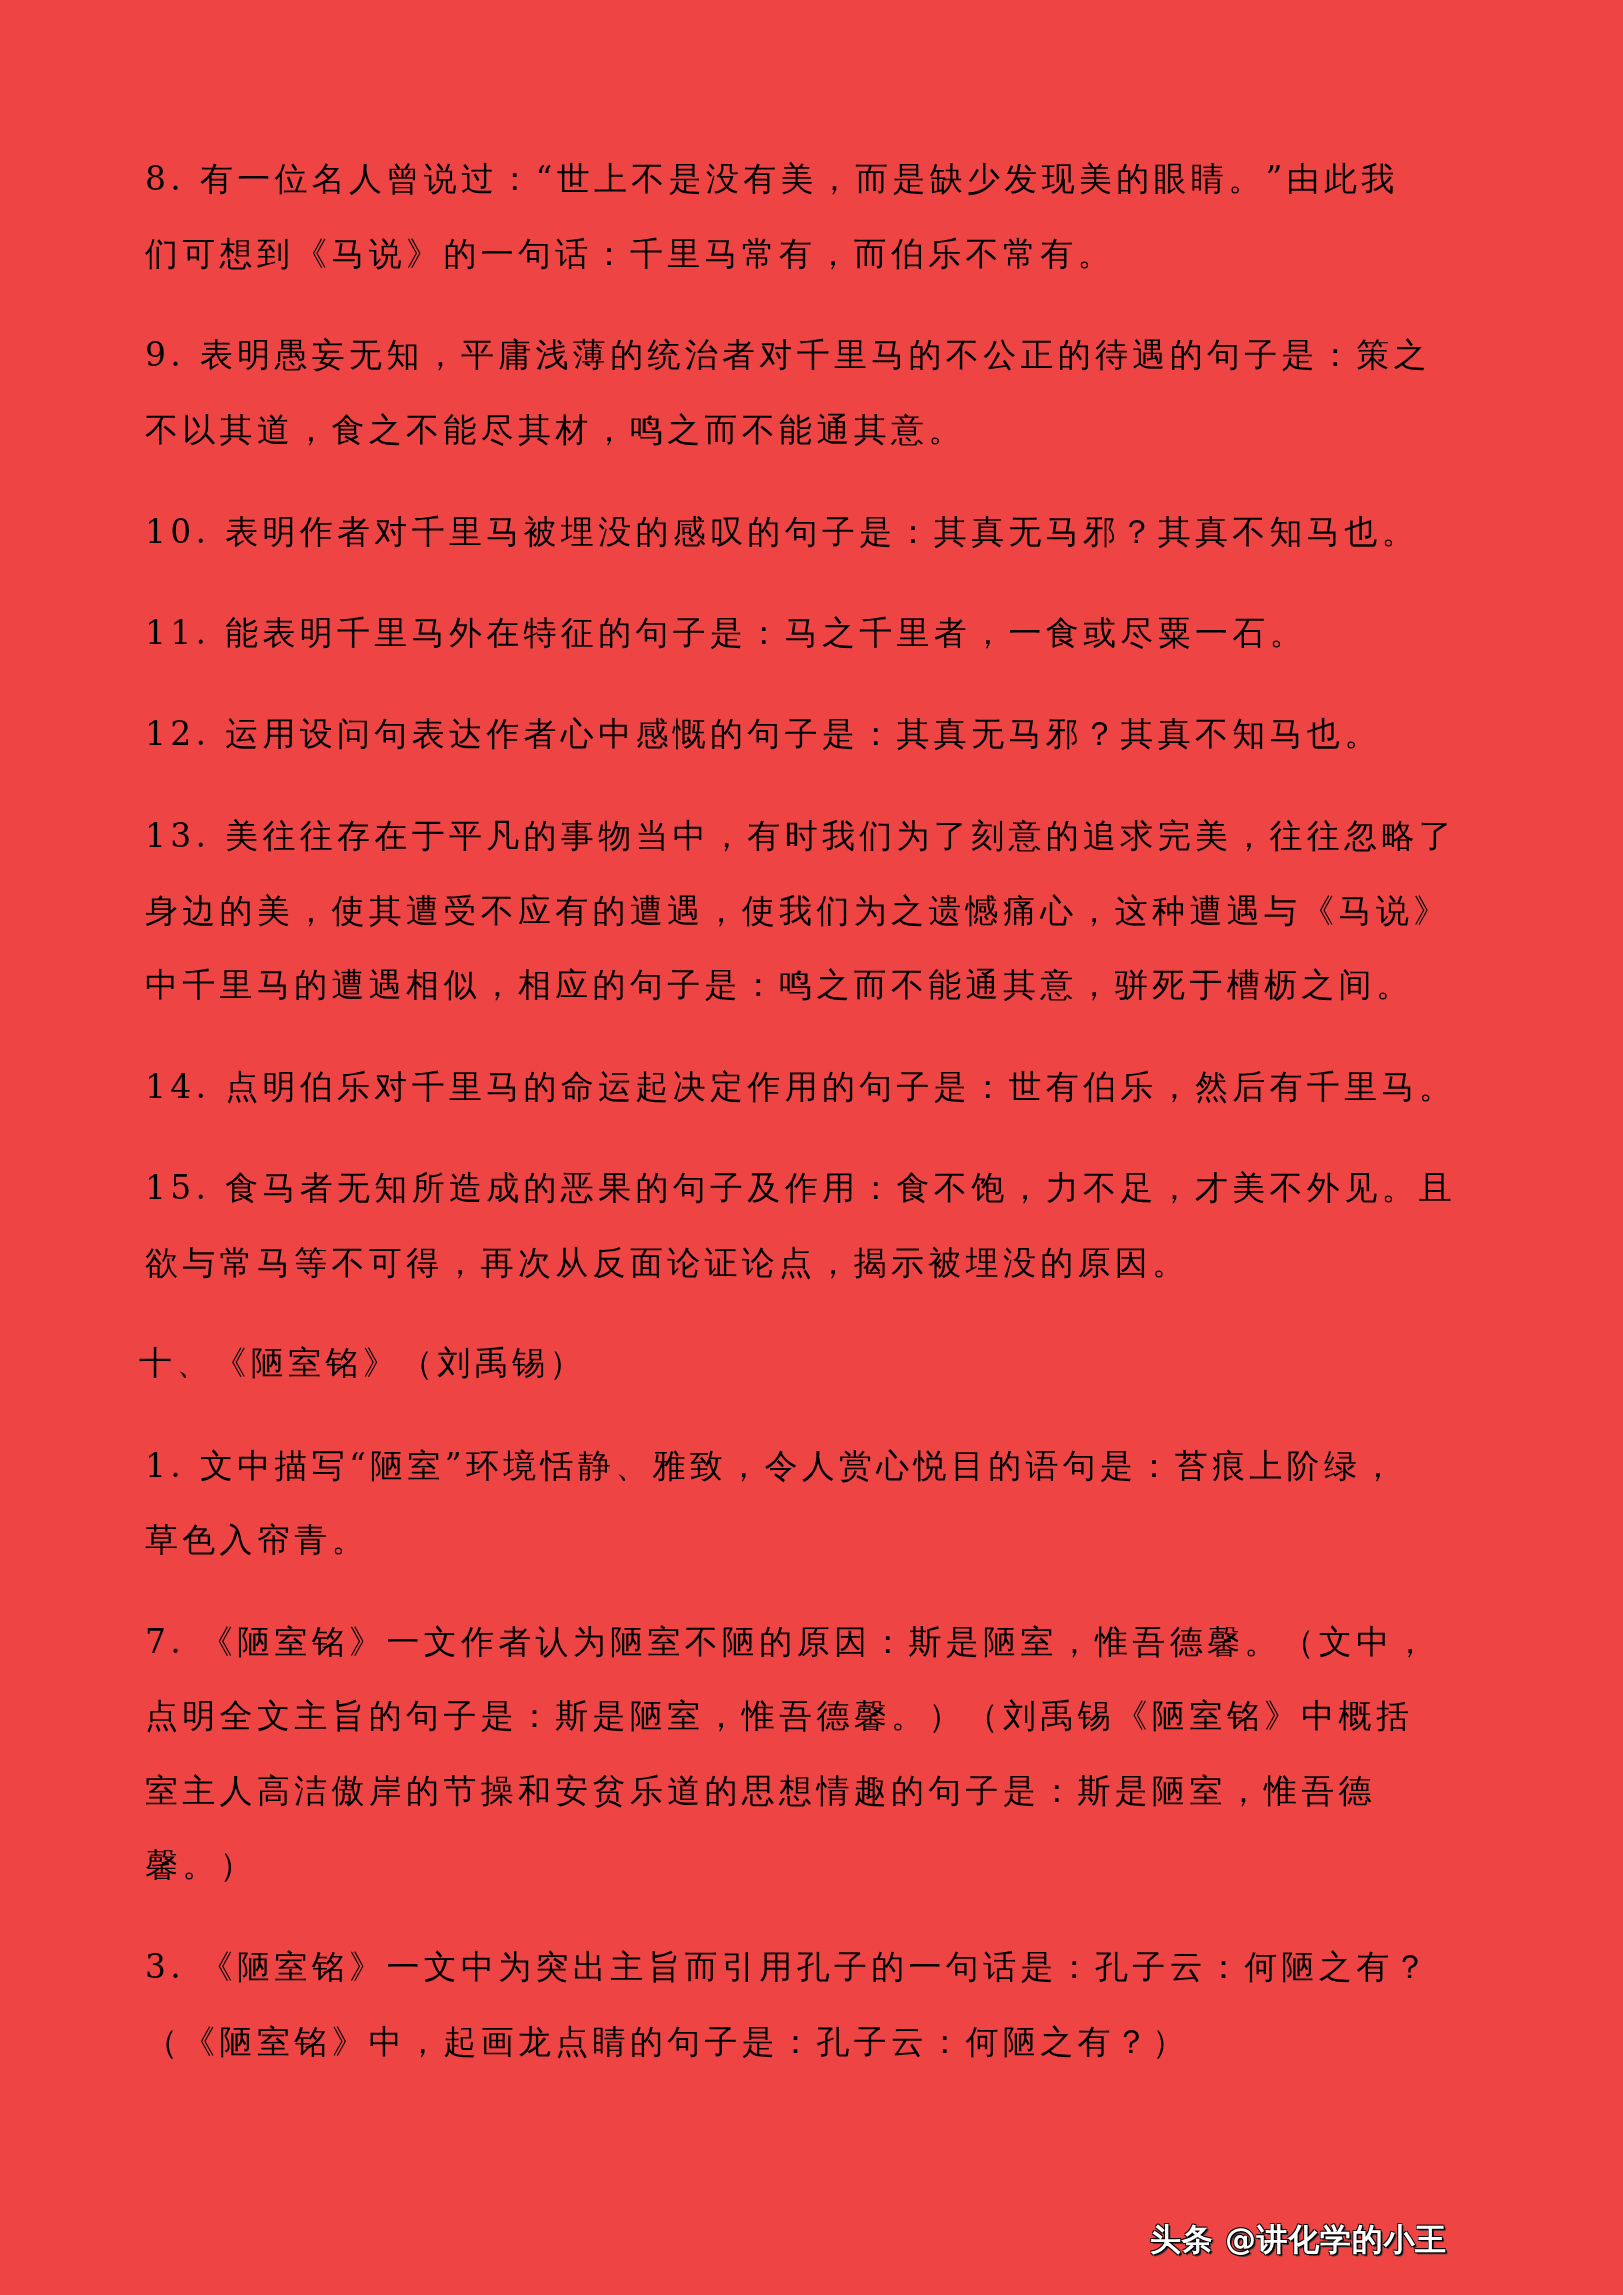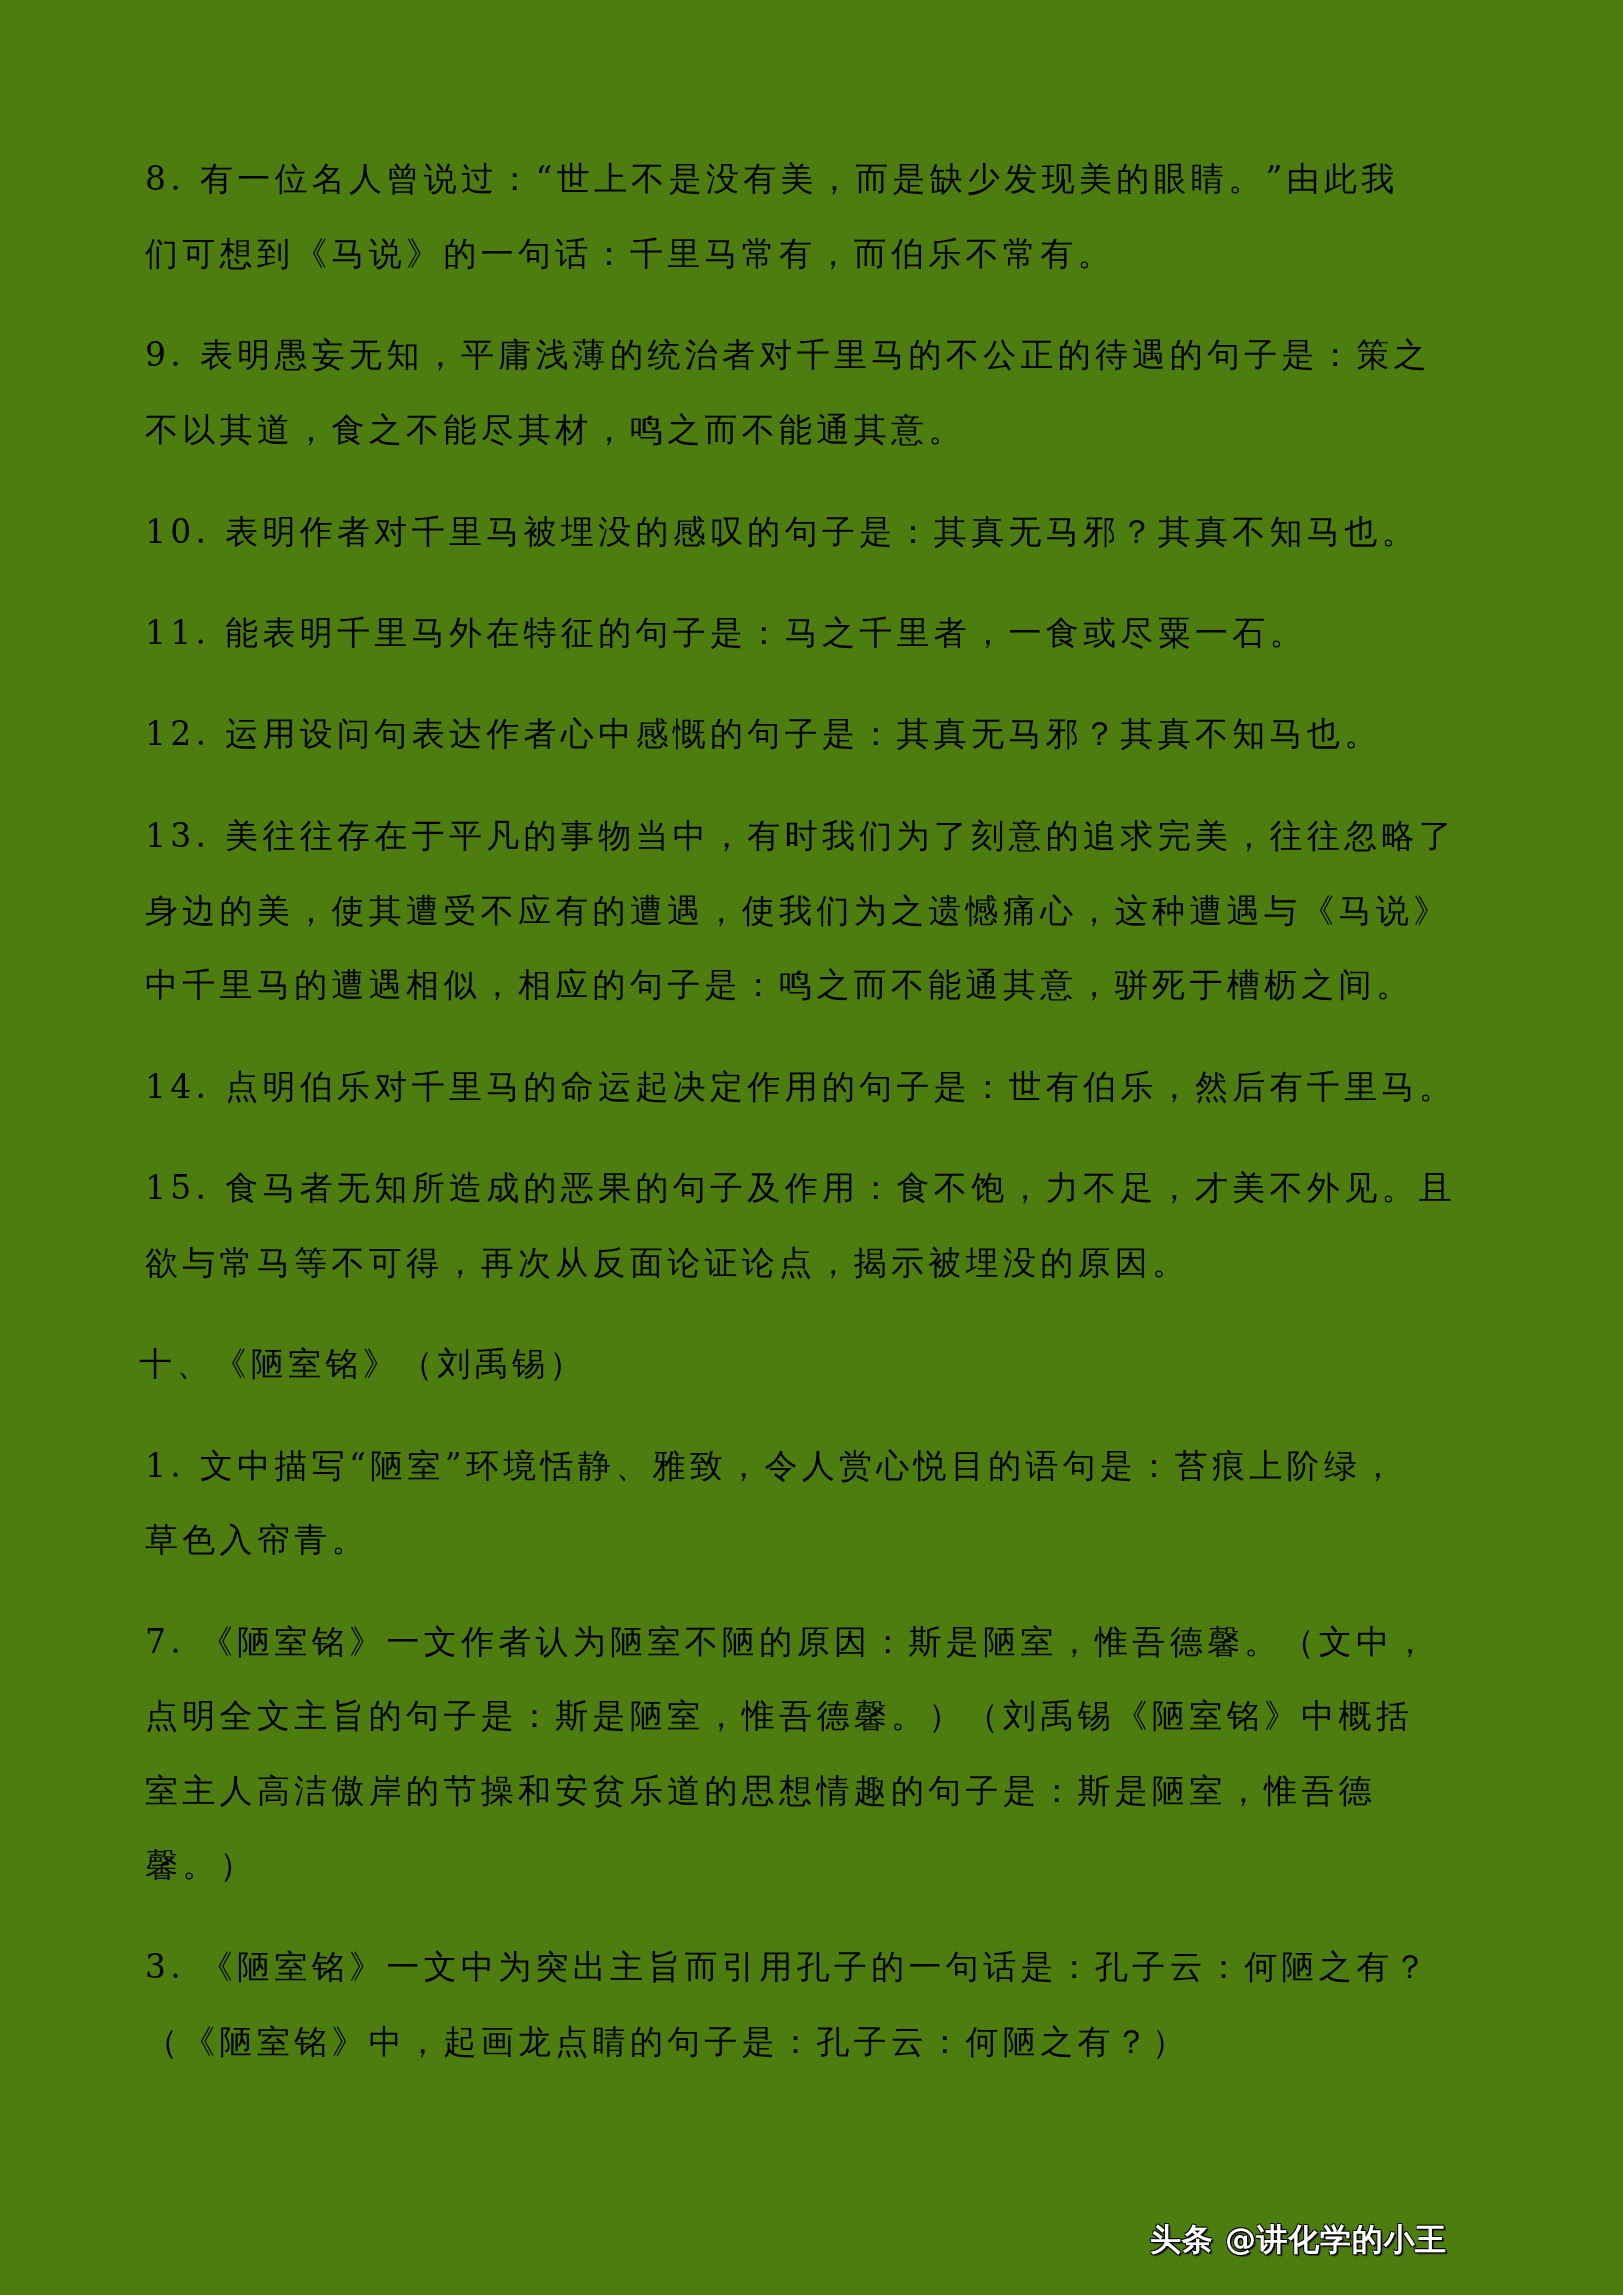--- a/index.html
+++ b/index.html
@@ -13,21 +13,21 @@
     position: relative;
     overflow: hidden;
     font-family: "DejaVu Serif", "Liberation Serif", serif;
     color: #000000;
   }
   .page {
     position: absolute;
     left: 0; top: 0;
     width: 1623px;
     height: 2295px;
-    background: #4d7c0f;
+    background: #ef4444;
   }
   .line {
     position: absolute;
     left: 145px;
     height: 75px;
     line-height: 75px;
     font-size: 33px;
     letter-spacing: 4.3px;
     white-space: nowrap;
     color: #000;
@@ -83,21 +83,21 @@
     <div>
       <div class="line" style="top:1049px">14. 点明伯乐对千里马的命运起决定作用的句子是：世有伯乐，然后有千里马。</div>
     </div>
     <div>
       <div class="line" style="top:1150px">15. 食马者无知所造成的恶果的句子及作用：食不饱，力不足，才美不外见。且</div>
       <div class="line" style="top:1225px">欲与常马等不可得，再次从反面论证论点，揭示被埋没的原因。</div>
     </div>
   </div>
 
   <div>
-    <div class="line" style="top:1326px; left:139px;">十、《陋室铭》（刘禹锡）</div>
+    <div class="line" style="top:1326px; left:139px;font-family:Liberation Serif, serif;">十、《陋室铭》（刘禹锡）</div>
 
     <div>
       <div class="line" style="top:1428px">1. 文中描写“陋室”环境恬静、雅致，令人赏心悦目的语句是：苔痕上阶绿，</div>
       <div class="line" style="top:1502px">草色入帘青。</div>
     </div>
     <div>
       <div class="line" style="top:1604px">7. 《陋室铭》一文作者认为陋室不陋的原因：斯是陋室，惟吾德馨。（文中，</div>
       <div class="line" style="top:1678px">点明全文主旨的句子是：斯是陋室，惟吾德馨。）（刘禹锡《陋室铭》中概括</div>
       <div class="line" style="top:1753px">室主人高洁傲岸的节操和安贫乐道的思想情趣的句子是：斯是陋室，惟吾德</div>
       <div class="line" style="top:1827px">馨。）</div>

